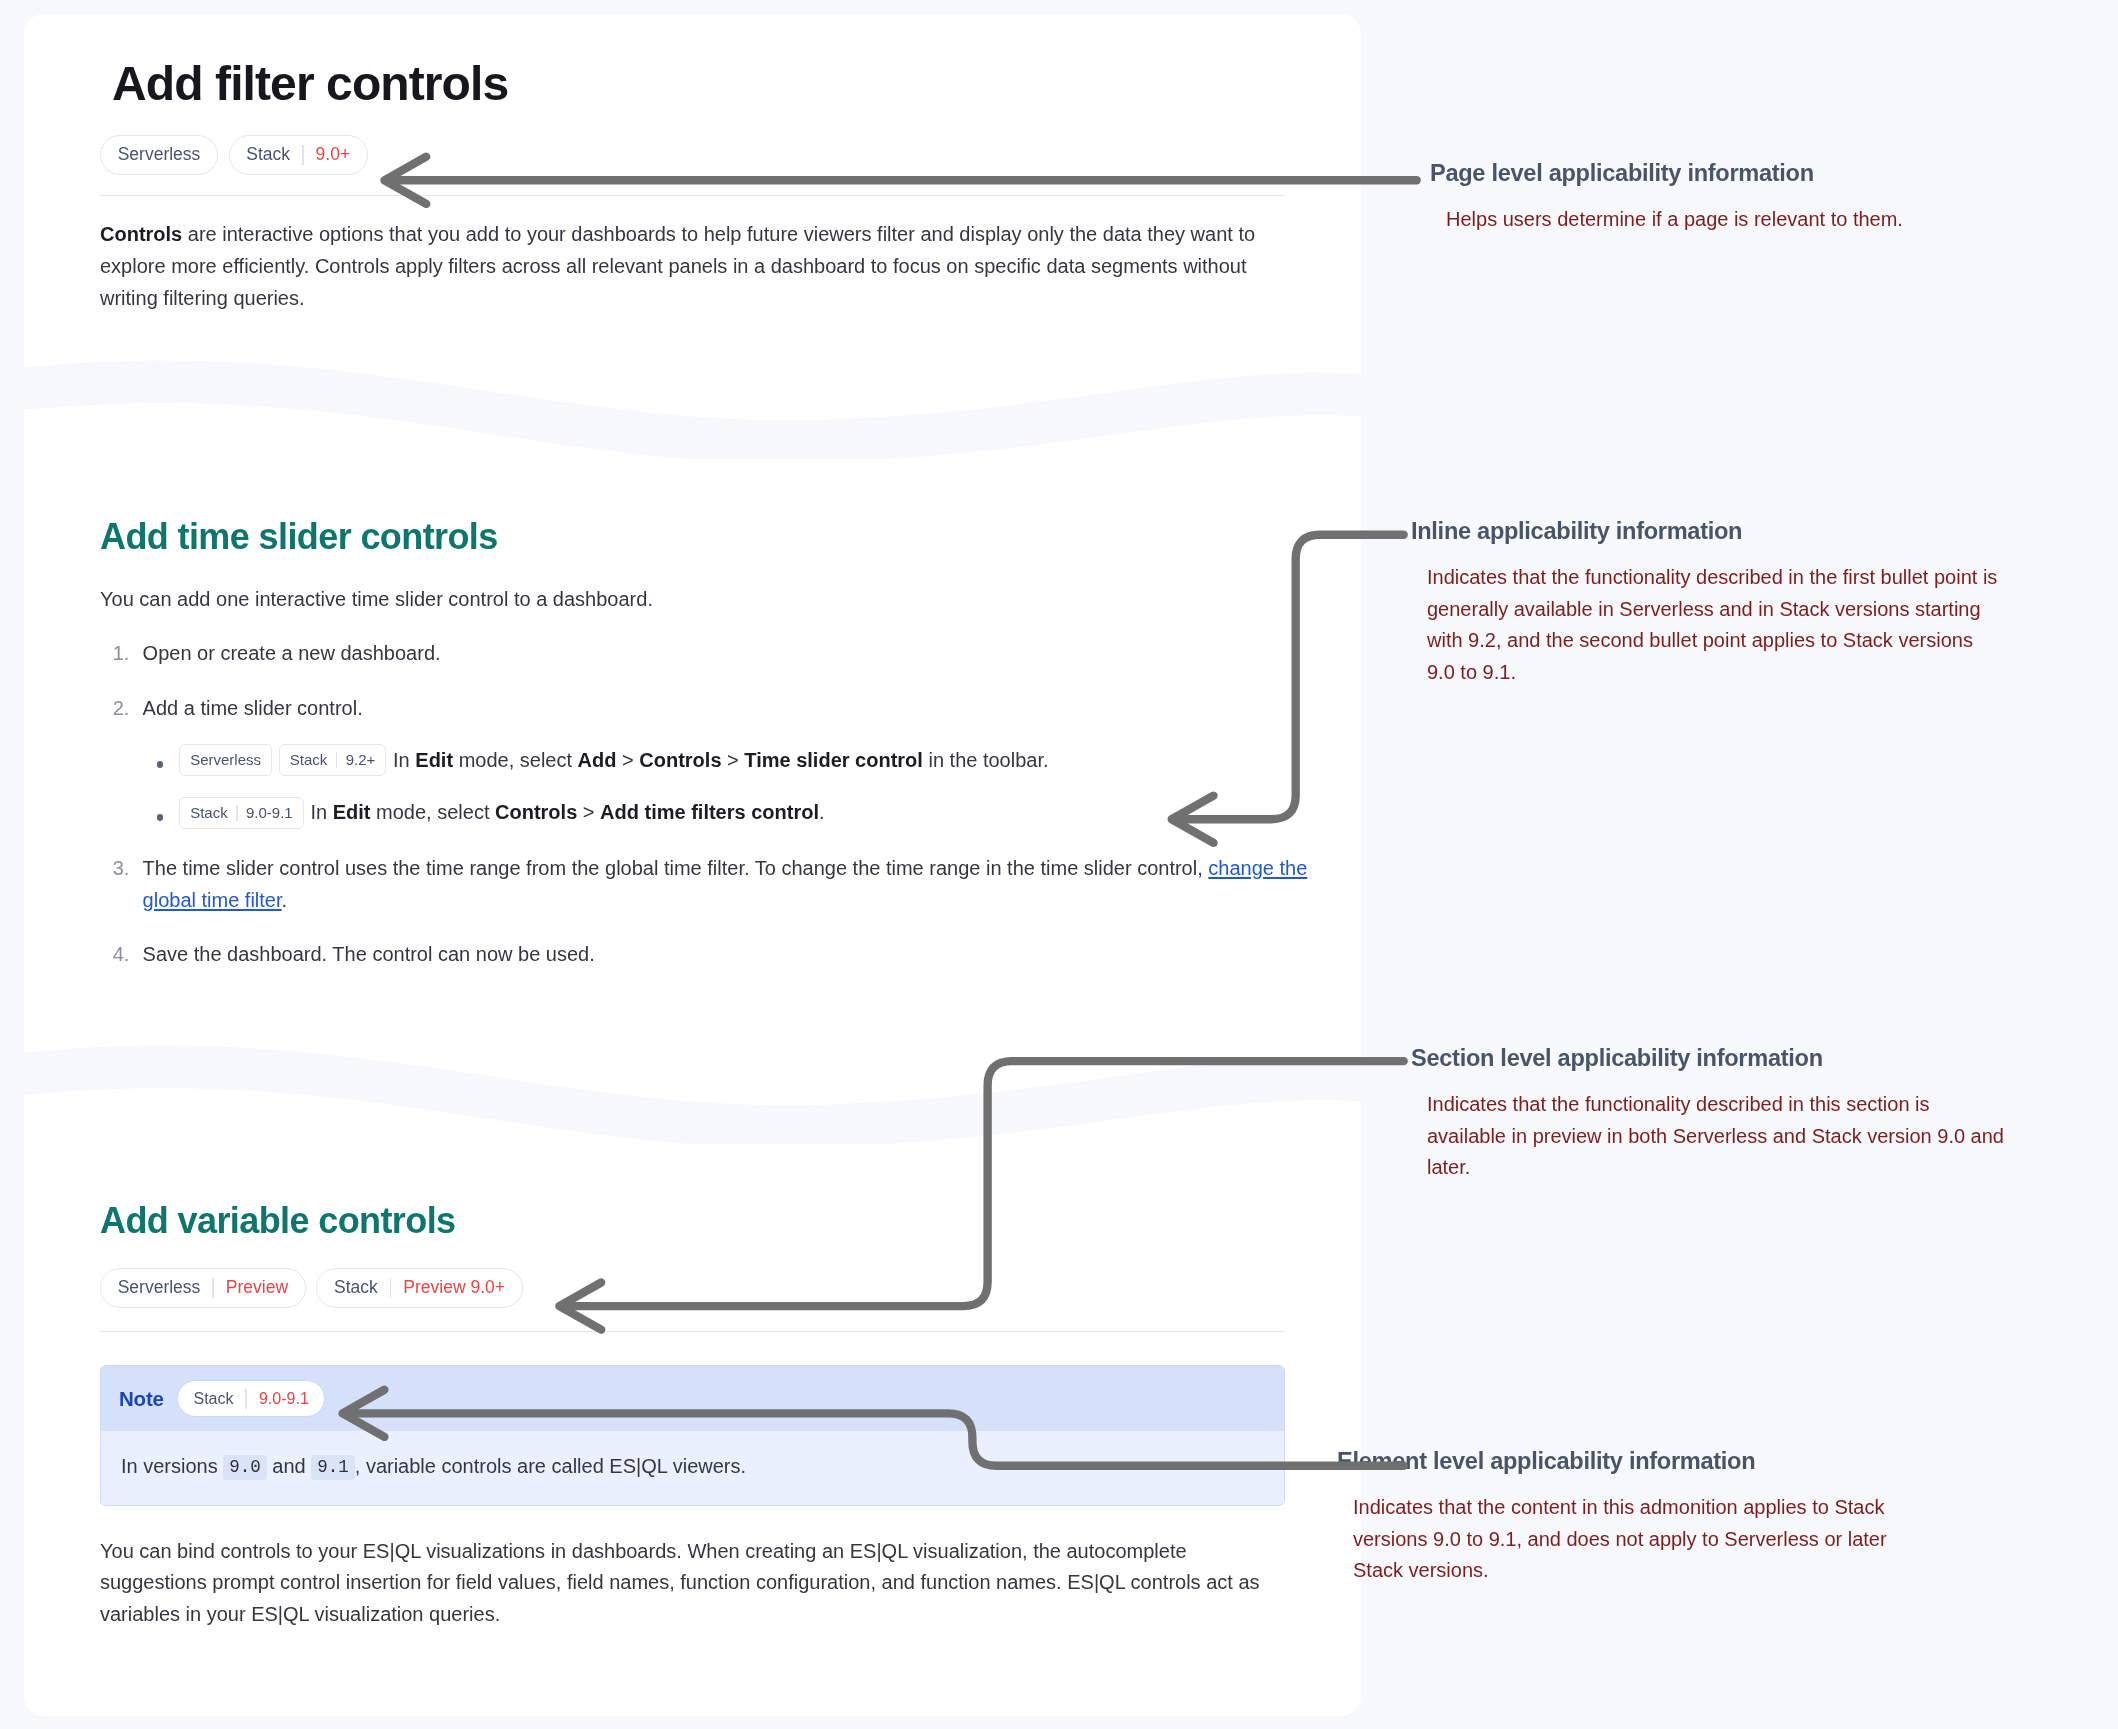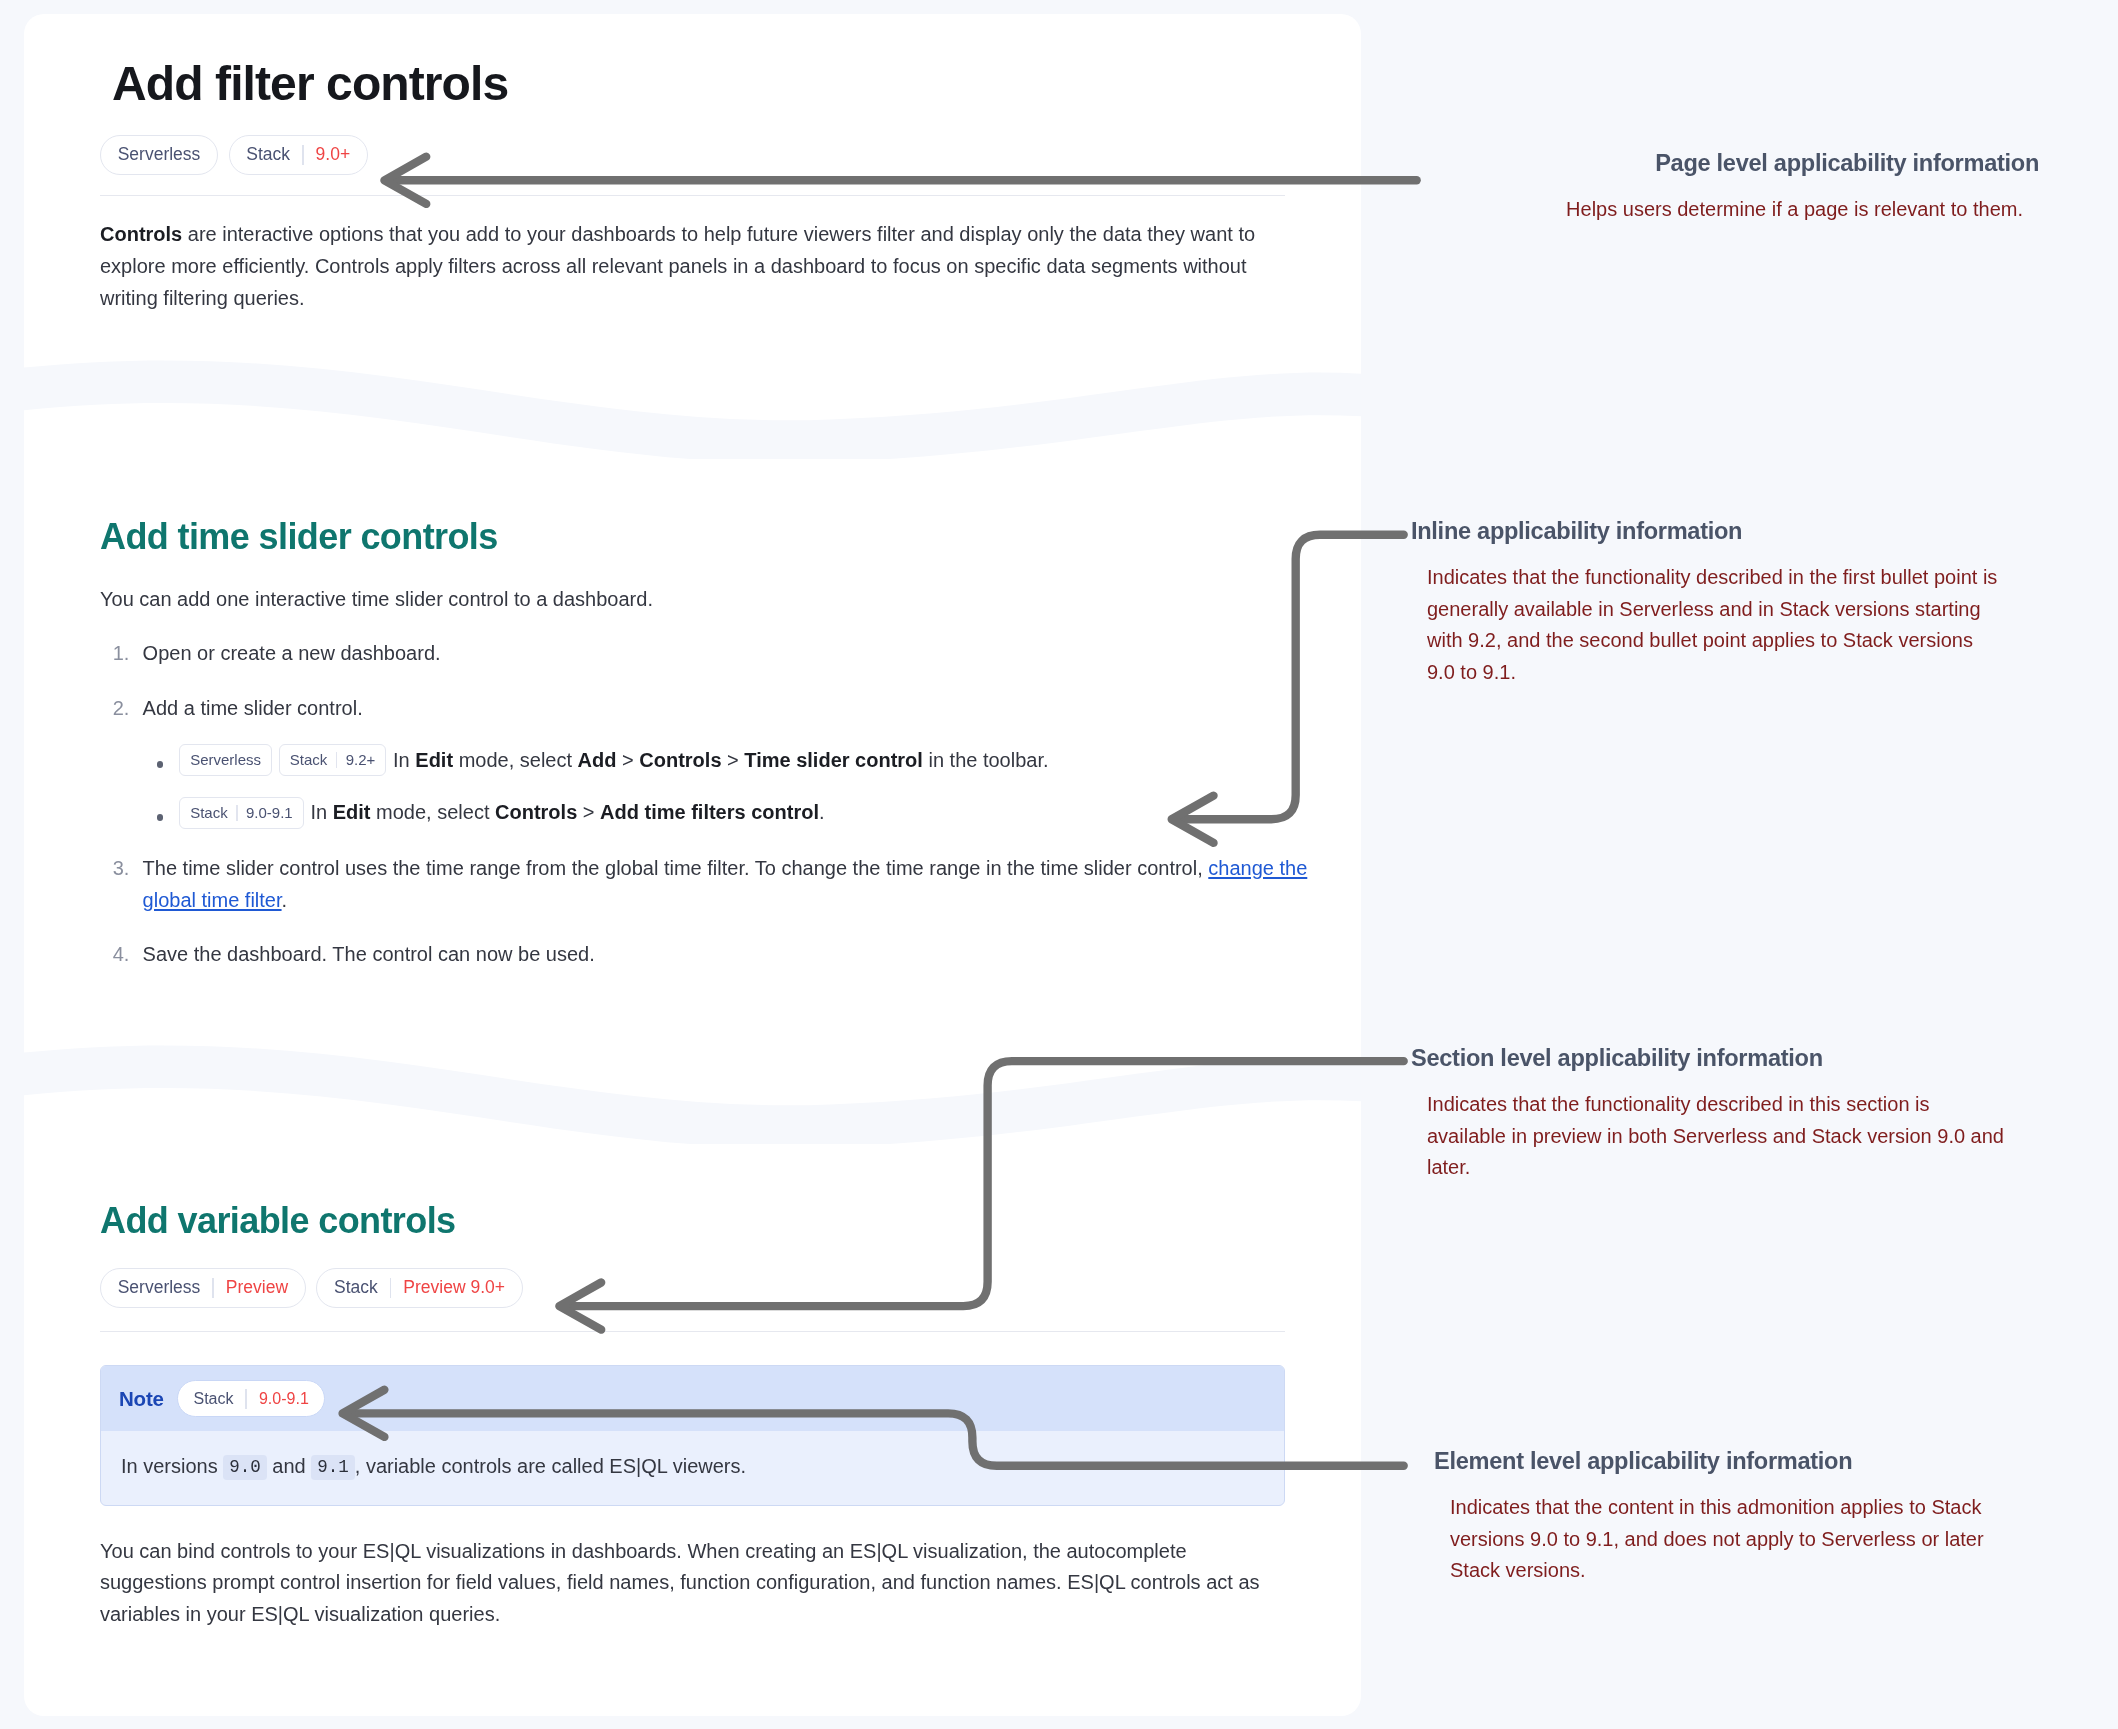--- a/index.html
+++ b/index.html
@@ -254,36 +254,36 @@
       <div class="note-body">
         <p><span>In versions </span><code class="codespan">9.0</code><span> and </span><code class="codespan">9.1</code><span>, variable controls are called ES|QL viewers.</span></p>
       </div>
     </div>
 
     <p class="body" style="margin-top:30px;width:1168px;">You can bind controls to your ES|QL visualizations in dashboards. When creating an ES|QL visualization, the autocomplete suggestions prompt control insertion for field values, field names, function configuration, and function names. ES|QL controls act as variables in your ES|QL visualization queries.</p>
   </div>
 
 </div>
 
-<div class="anno" style="left:1430px; top:149px;text-align:right;">
+<div class="anno" style="left:1430px; top:159px;">
   <h3>Page level applicability information</h3>
   <p>Helps users determine if a page is relevant to them.</p>
 </div>
 
 <div class="anno" style="left:1411px; top:517px;">
   <h3>Inline applicability information</h3>
   <p>Indicates that the functionality described in the first bullet point is generally available in Serverless and in Stack versions starting with 9.2, and the second bullet point applies to Stack versions 9.0 to 9.1.</p>
 </div>
 
 <div class="anno" style="left:1411px; top:1044px;">
   <h3>Section level applicability information</h3>
   <p>Indicates that the functionality described in this section is available in preview in both Serverless and Stack version 9.0 and later.</p>
 </div>
 
-<div class="anno" style="left:1434px; top:1447px;">
+<div class="anno" style="left:1337px; top:1447px;">
   <h3>Element level applicability information</h3>
   <p>Indicates that the content in this admonition applies to Stack versions 9.0 to 9.1, and does not apply to Serverless or later Stack versions.</p>
 </div>
 
 <svg id="connectors" viewBox="0 0 2785 2273">
   <g fill="none" stroke="#707070" stroke-width="11" stroke-linecap="round" stroke-linejoin="round">
 
     <g>
       <path d="M1862,237 L 510,237"></path>
       <path d="M560,206 L 505,237 L 560,268"></path>

